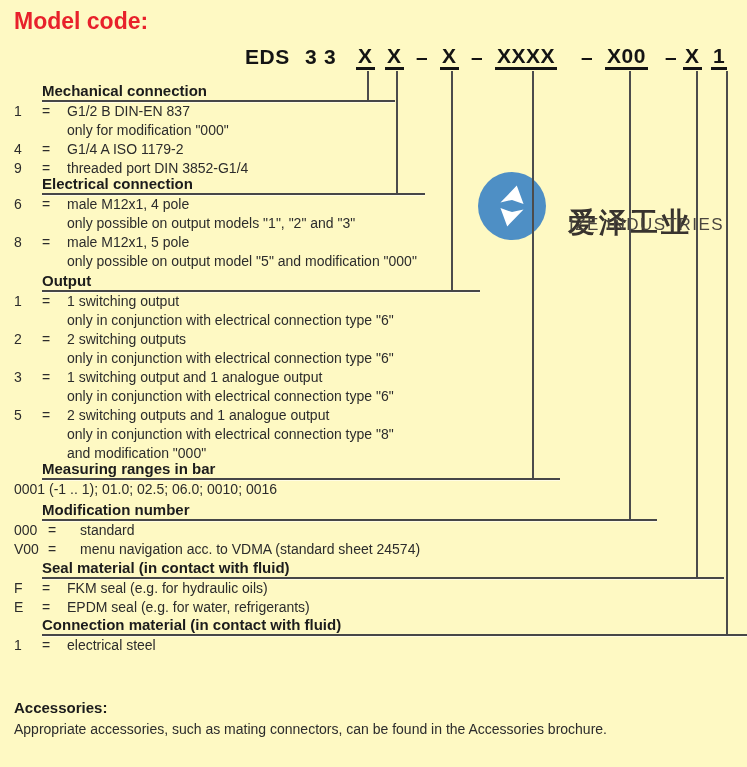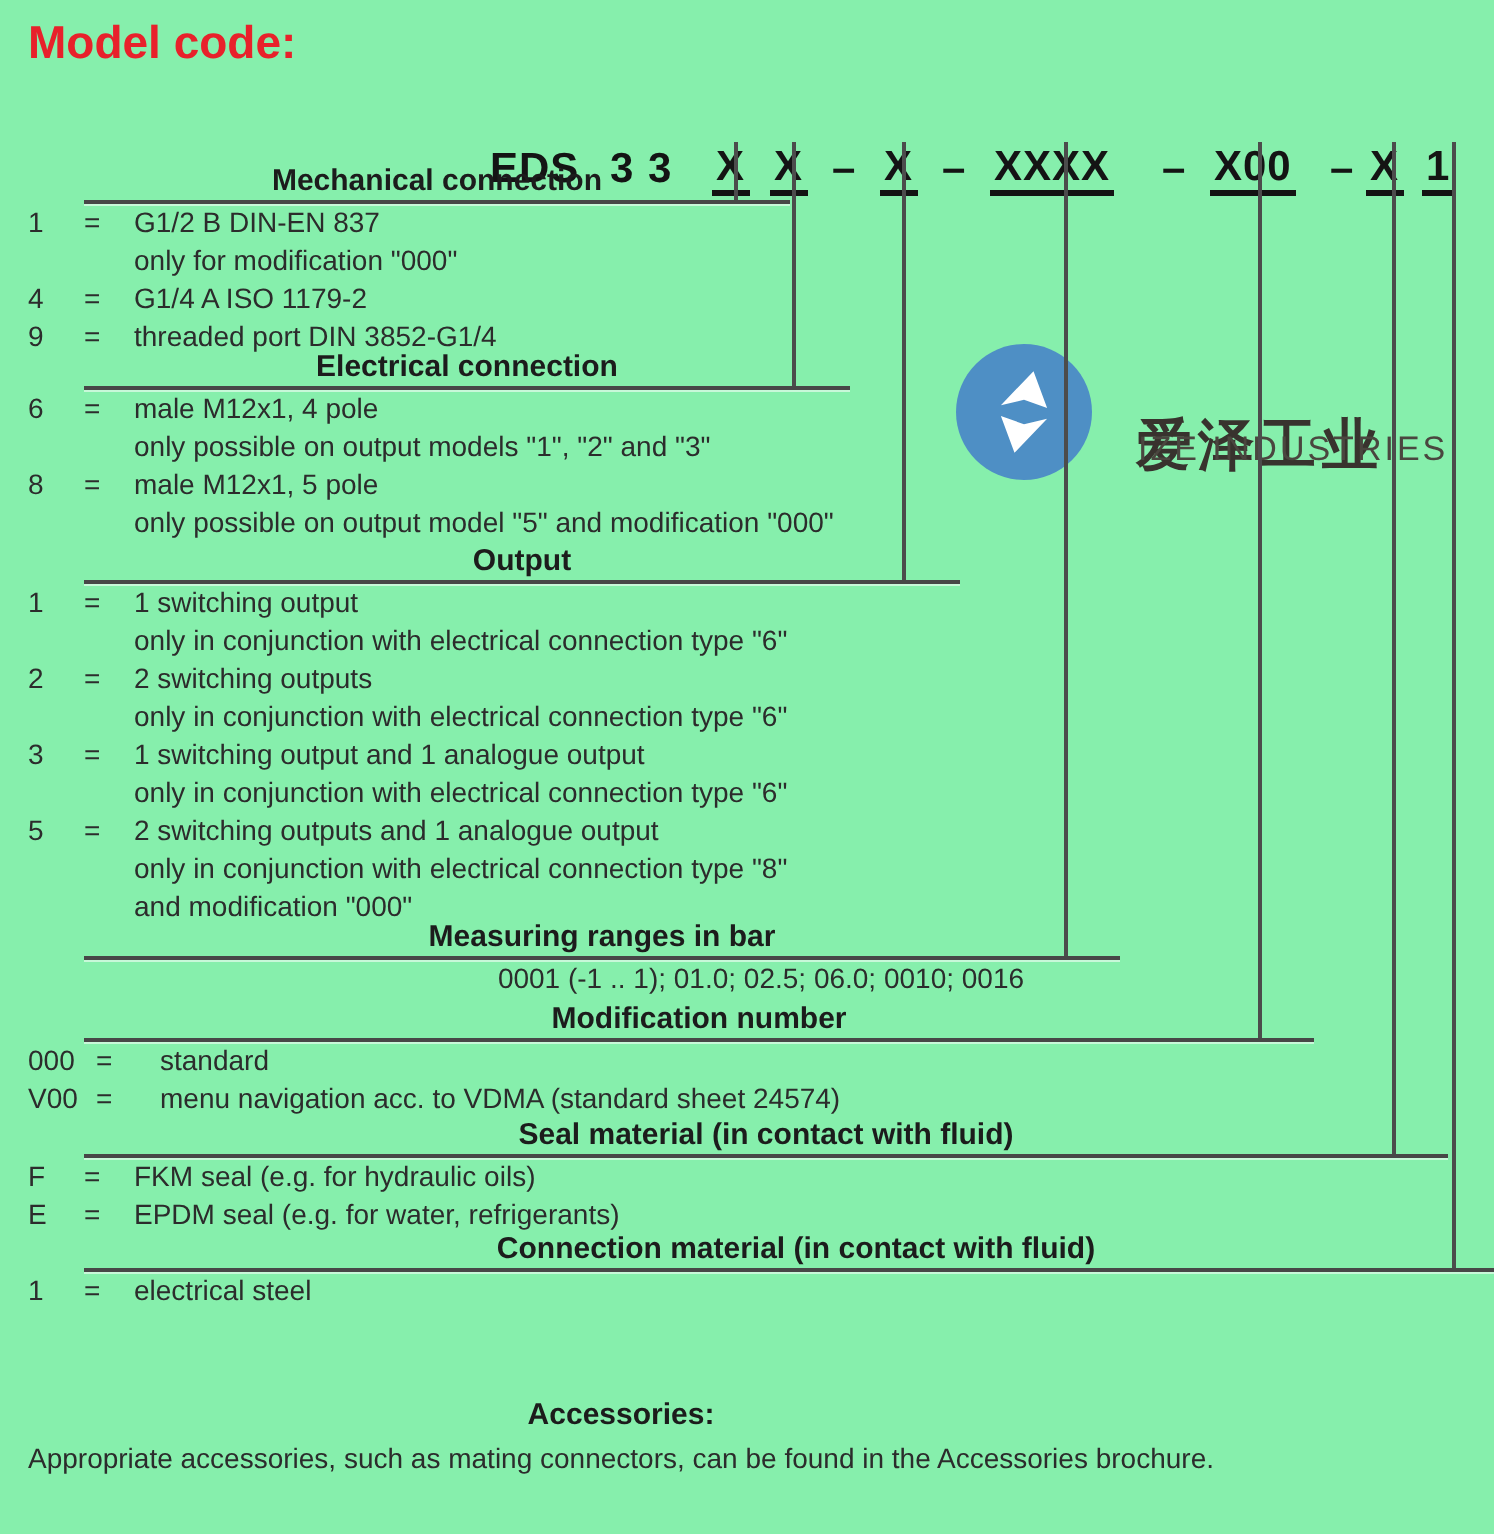--- a/index.html
+++ b/index.html
@@ -1,30 +1,29 @@
 <!DOCTYPE html>
 <html><head>
 <meta charset="utf-8">
 <style>
   html,body{margin:0;padding:0;}
   .page{
     position:relative;
     width:747px;height:767px;
-    background:#86efac;
+    background:#fef9c3;
     font-family:"Liberation Sans", sans-serif;
     color:#2c2c2c;
     overflow:hidden;
-    text-align:center;
   }
   .title{
     position:absolute;left:14px;top:8px;
     font-size:23px;font-weight:bold;color:#e8212b;
   }
   
-  .codeline{position:absolute;left:0;top:45px;width:623px;height:26px;margin-top:28px;}
+  .codeline{position:absolute;left:0;top:45px;width:623px;height:26px;}
   .seg{
     position:absolute;top:0;
     font-size:21px;font-weight:bold;color:#141414;
     letter-spacing:0.5px;white-space:pre;
   }
   .seg.u{border-bottom:3px solid #141414;padding:0 2px;margin-left:-2px;line-height:22px;}
   
   .vline{position:absolute;top:71px;width:1.5px;background:#4c4c4c;z-index:5;}
   
   .section{position:absolute;left:14px;right:0;}

